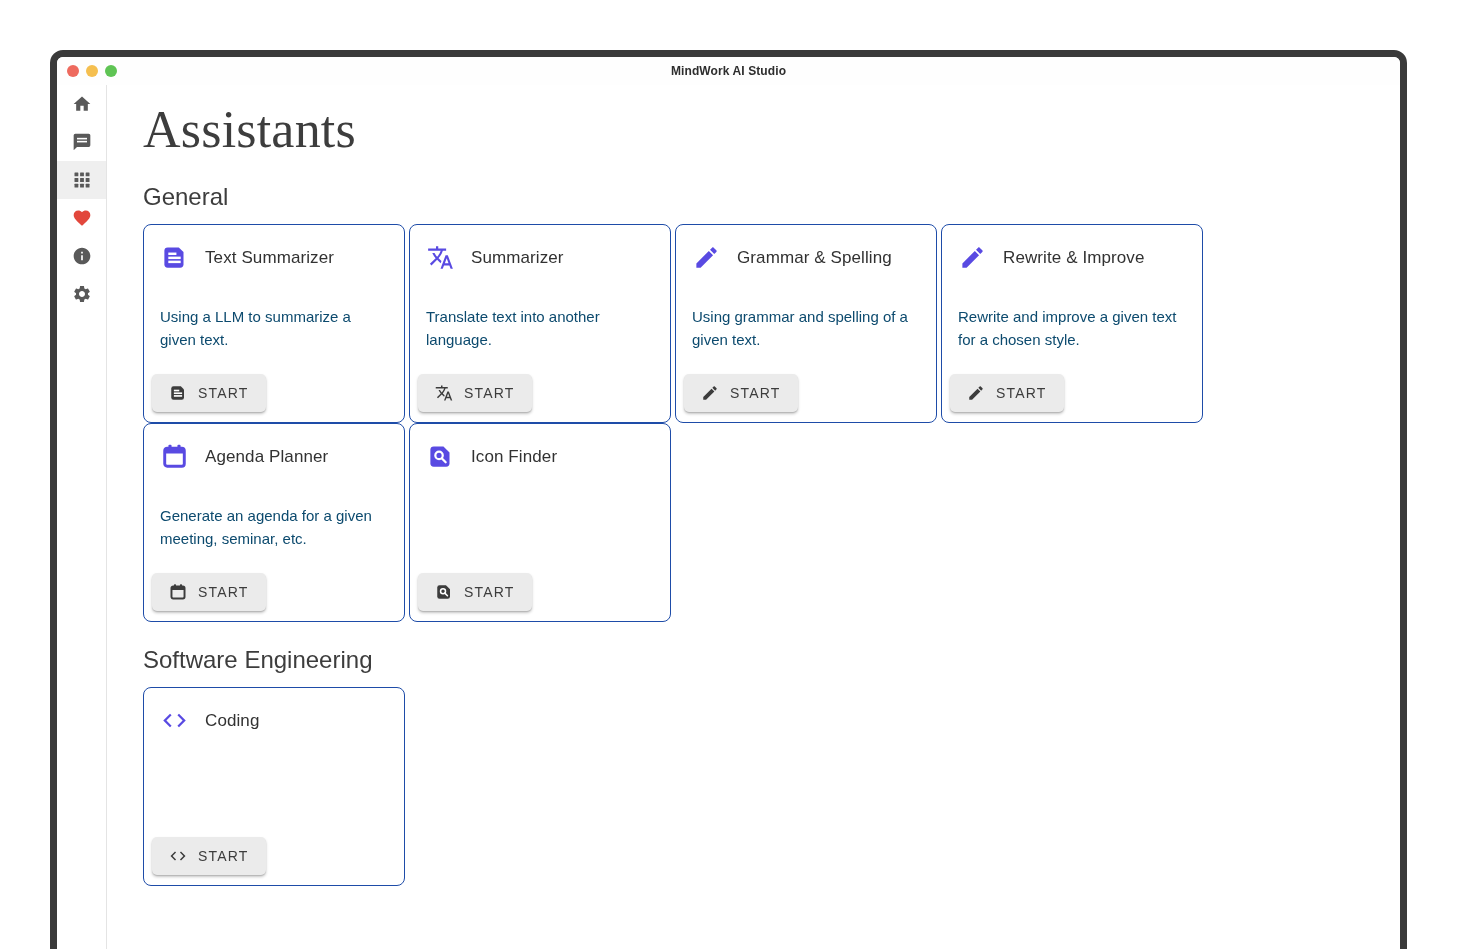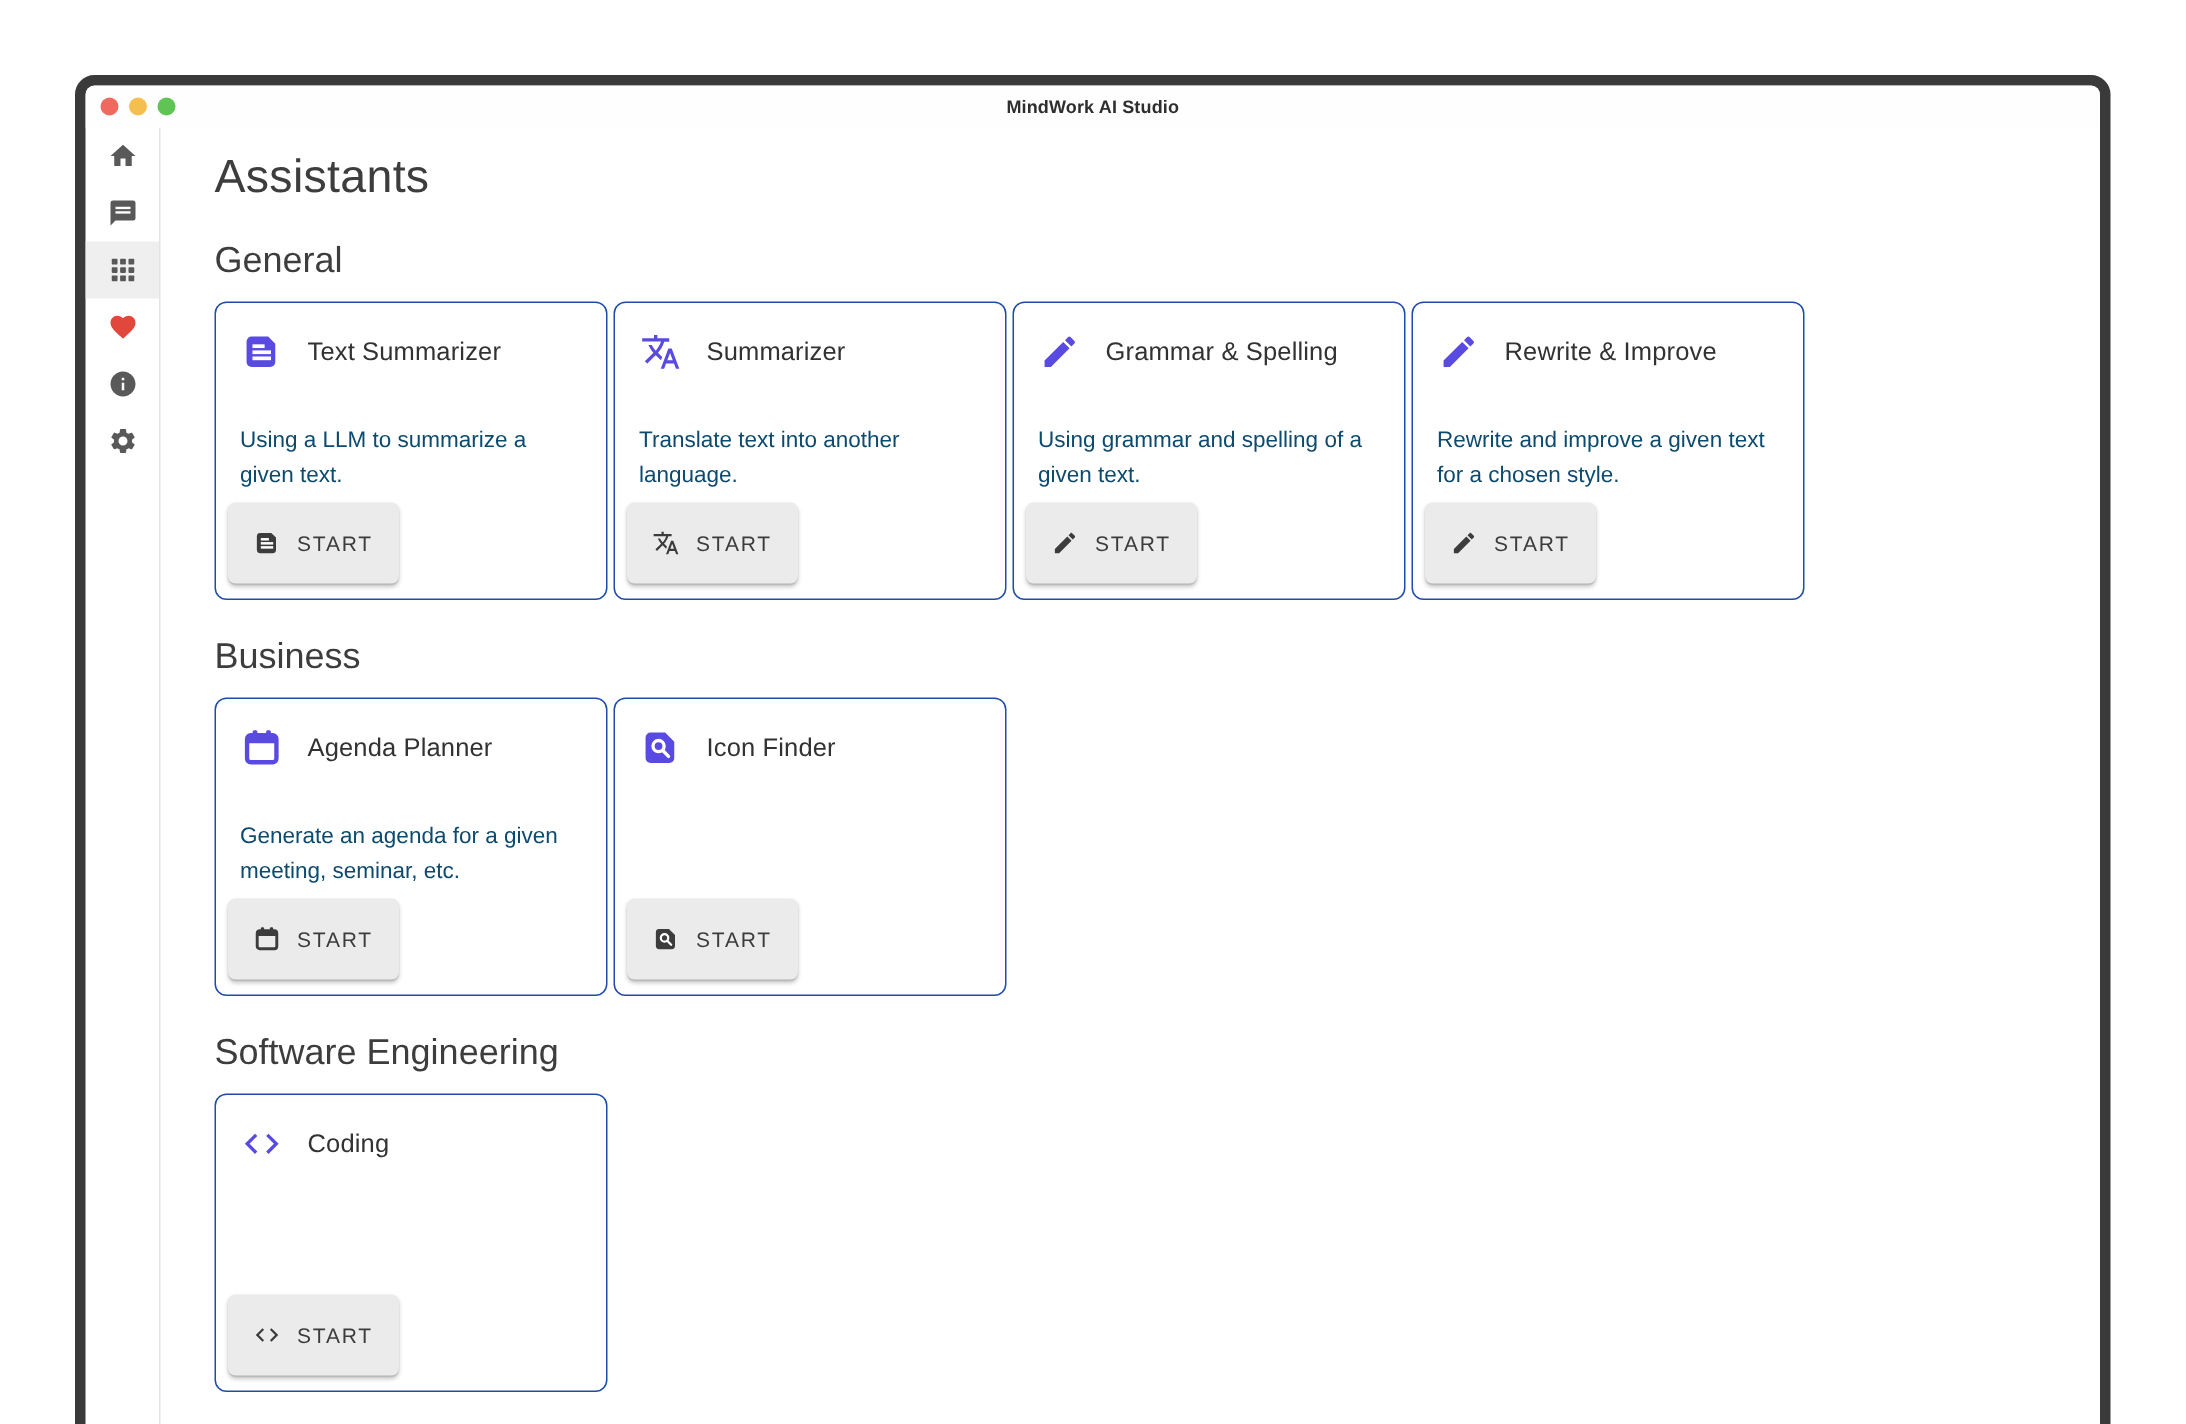--- a/index.html
+++ b/index.html
@@ -23,35 +23,35 @@
   .content { flex:1; display:flex; min-height:0; }
   .sidebar { width:50px; flex:0 0 50px; border-right:1px solid #e4e4e4; padding-top:0; }
   .side-item { width:100%; height:38px; display:flex; align-items:center; justify-content:center;
                cursor:pointer; }
   .side-item.active { background:#efefef; }
   .side-icon { width:20px; height:20px; color:#595959; display:inline-flex; }
   .side-icon svg { width:20px; height:20px; }
   .side-icon.red { color:var(--heart,#e2473c); }
 
   .main { flex:1; padding:7px 0 0 36px; overflow:hidden; }
-  h1.page-title { font-size:31px; font-weight:400; color:#3d3d3d; letter-spacing:.2px;
-                  margin-top:8px; }
+  h1.page-title { font-size:52px; font-weight:400; color:#3d3d3d; letter-spacing:.2px;
+                  margin-top:8px;font-family:Liberation Serif, serif; }
   h2.section-heading { font-size:24px; font-weight:400; color:#3d3d3d; margin-top:24px;
                        margin-bottom:13px; }
 
   .cards { display:flex; flex-wrap:wrap; gap:4px; }
   .card { width:262px; height:199px; background:#fff; border:1.6px solid var(--card-border,#1e4ca8);
           border-radius:8px; display:flex; flex-direction:column; cursor:pointer; }
   .card-header { display:flex; align-items:center; margin:19px 14px 0 17px; }
   .card-icon { width:27px; height:27px; color:var(--accent,#594ae2); display:inline-flex; flex:0 0 27px; }
   .card-icon svg { width:27px; height:27px; }
   .card-title { font-size:17px; font-weight:500; color:#323232; margin-left:17px; letter-spacing:.1px; }
   .card-desc { font-size:15px; color:#0c4a6e; line-height:23px; margin:34px 16px 0 16px; }
   .start-btn { margin:auto 0 10px 8px; align-self:flex-start; display:inline-flex; align-items:center;
-               gap:11px; height:54px; padding:0 17px; background:var(--btn-bg,#ebebeb); border:none;
+               gap:11px; height:38px; padding:0 17px; background:var(--btn-bg,#ebebeb); border:none;
                border-radius:5px; box-shadow:0 2px 3px rgba(0,0,0,.22), 0 1px 1px rgba(0,0,0,.12);
                cursor:pointer; font-family:inherit; }
   .btn-icon { width:18px; height:18px; color:#3c3c3c; display:inline-flex; }
   .btn-icon svg { width:18px; height:18px; }
   .btn-label { font-size:14px; font-weight:500; color:#3c3c3c; letter-spacing:1.2px; }
 </style>
 </head>
 <body>
 
 <div class="window">
@@ -208,21 +208,20 @@
                       <path d="M3 17.25V21h3.75L17.81 9.94l-3.75-3.75L3 17.25zM20.71 7.04c.39-.39.39-1.02 0-1.41l-2.34-2.34c-.39-.39-1.02-.39-1.41 0l-1.83 1.83 3.75 3.75 1.83-1.83z"></path>
                     </svg>
                   </span>
       <span class="btn-label">START</span>
     </button>
   </div>
 </div>
   </section>
 
   <section class="section">
-    <h2 class="section-heading">Business</h2>
     <div class="cards">
   <div class="card">
     <div class="card-header">
       <span class="card-icon">
                     <svg viewBox="0 0 24 24" fill="none">
                       <rect x="3.3" y="4.6" width="17.4" height="16" rx="2.2" stroke="currentColor" stroke-width="2.6"></rect>
                       <path d="M3.3 6.8a2.2 2.2 0 0 1 2.2-2.2h13a2.2 2.2 0 0 1 2.2 2.2v2.6H3.3z" fill="currentColor"></path>
                       <rect x="6.6" y="1.6" width="2.8" height="4.6" rx="0.9" fill="currentColor"></rect>
                       <rect x="14.6" y="1.6" width="2.8" height="4.6" rx="0.9" fill="currentColor"></rect>
                     </svg>

